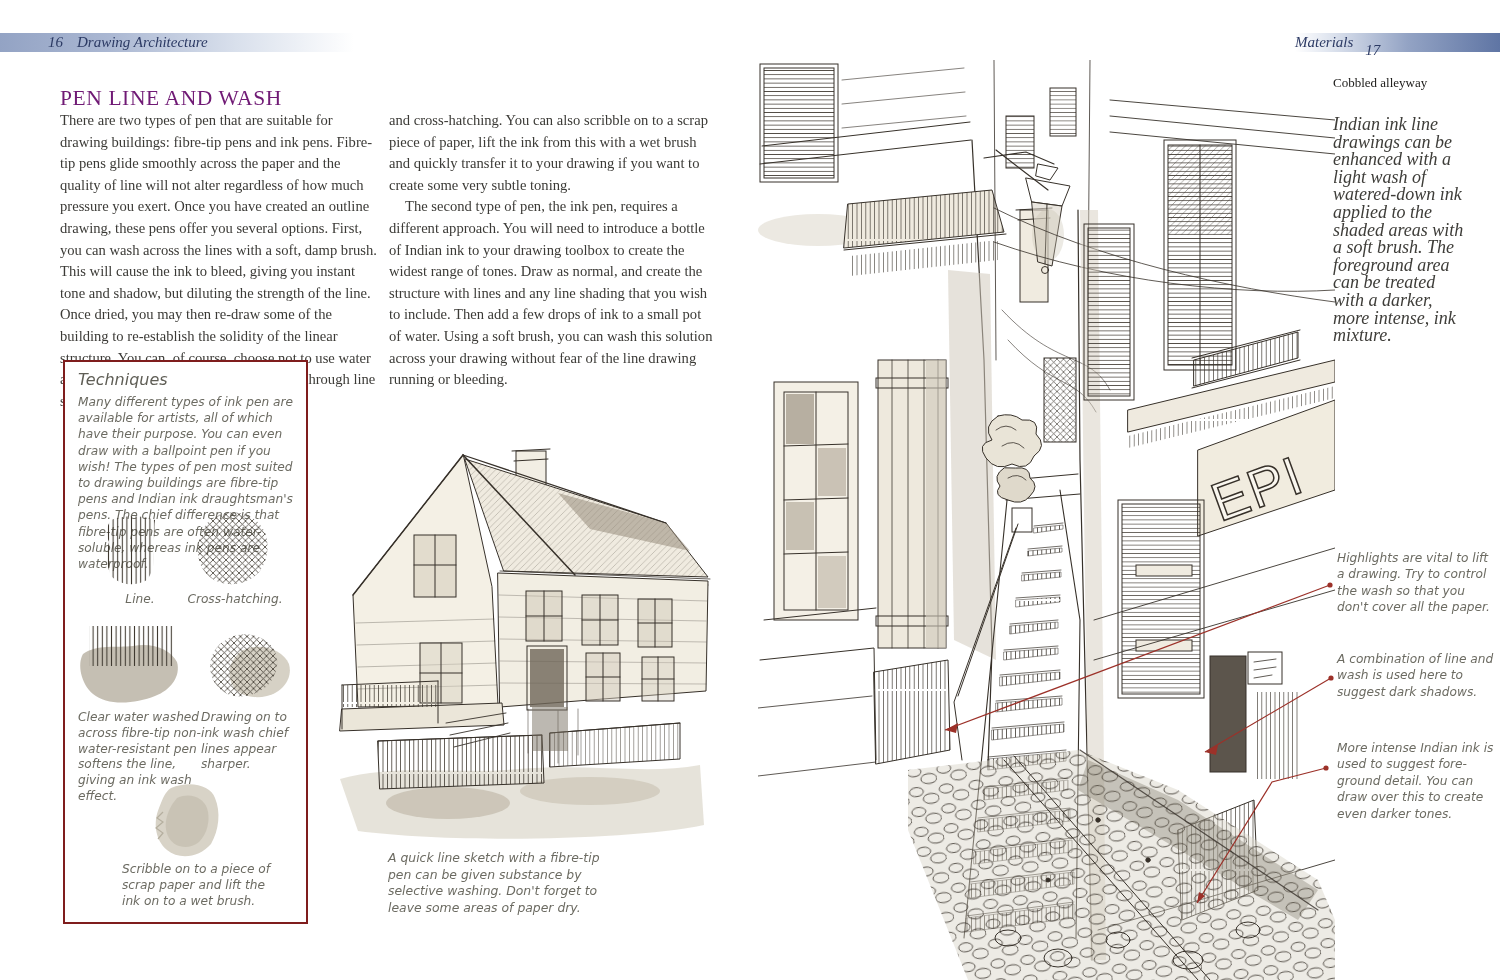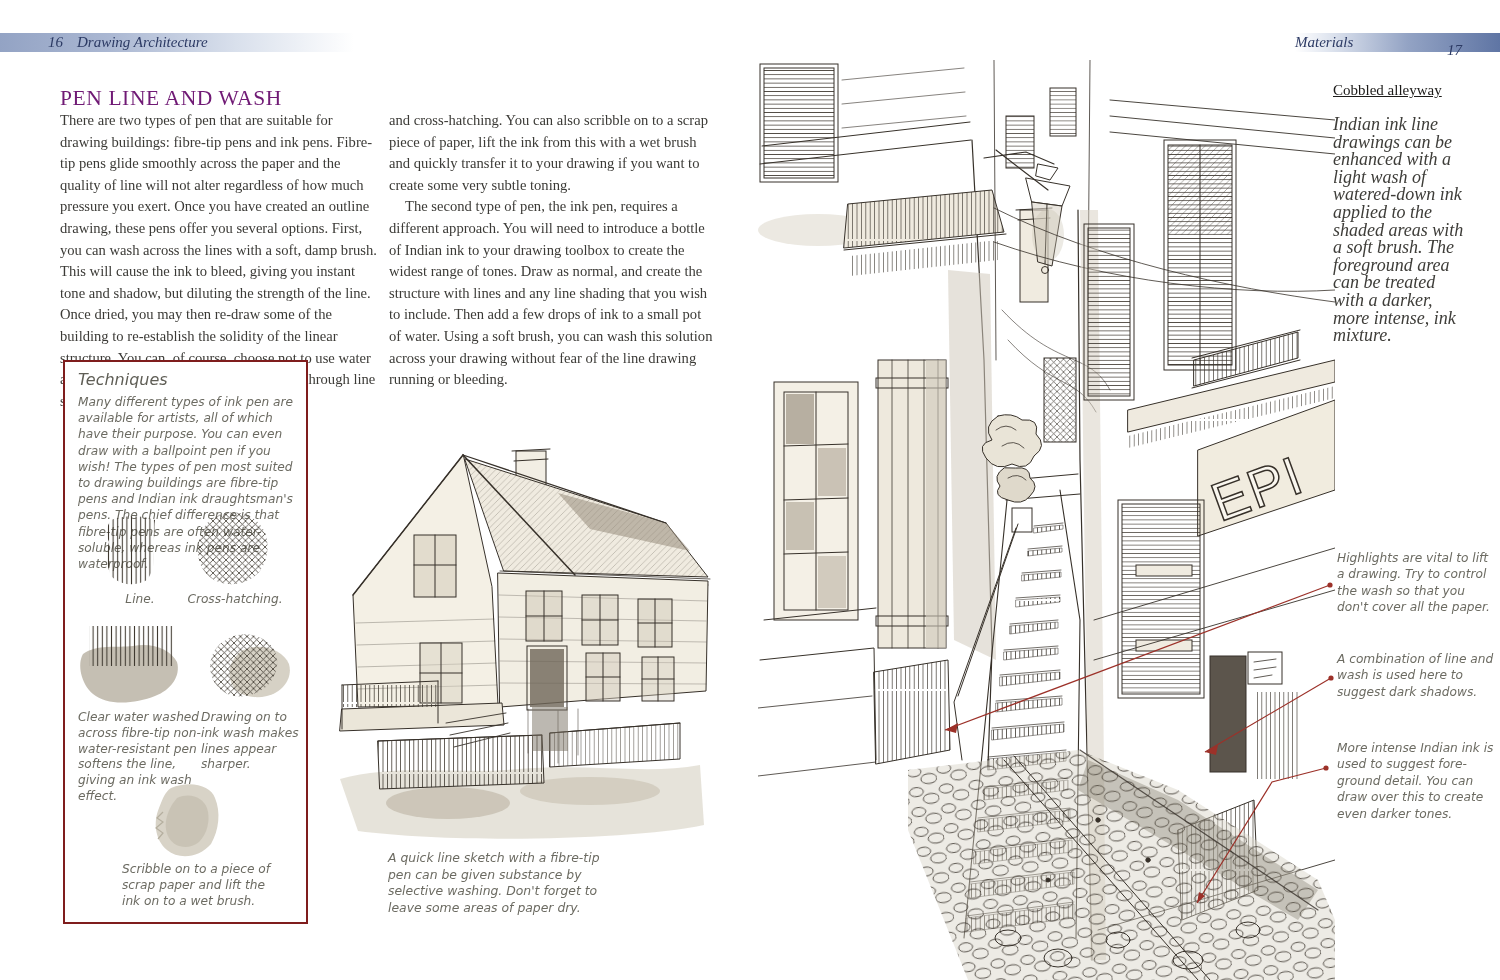--- a/index.html
+++ b/index.html
@@ -3,21 +3,21 @@
 <meta charset="utf-8">
 <style>
   html,body{margin:0;padding:0;background:#ffffff;}
   .spread{position:relative;width:1500px;height:980px;background:#fff;overflow:hidden;
           font-family:"Liberation Serif",serif;}
   
   .runhead{position:absolute;top:33px;height:19px;display:flex;align-items:center;
            font-style:italic;font-size:15px;color:#2c3a64;}
   .runhead-left{left:0;width:492px;padding-left:48px;box-sizing:border-box;
     background:linear-gradient(to right,#93a3c4 0%,#aab7d2 22%,#d9e0ec 48%,#ffffff 72%);}
-  .runhead-right{left:1295px;width:205px;justify-content:space-between;padding-right:38px;box-sizing:border-box;
+  .runhead-right{left:1295px;width:205px;justify-content:flex-start;padding-right:38px;box-sizing:border-box;
     background:linear-gradient(to right,#ffffff 0%,#dde3ee 18%,#93a3c4 55%,#5f75a4 100%);}
   .runhead .pagenum{font-style:italic;margin:0 14px 1px 0;}
   .runhead-right .pagenum{margin:16px 0 0 12px;}
   
   .headline{position:absolute;left:60px;top:86px;font-size:21.5px;letter-spacing:.6px;
             color:#701a75;}
   .bodycol{position:absolute;font-size:14.6px;line-height:21.6px;color:#3b3a36;}
   .col1{left:60px;top:110px;width:322px;}
   .col2{left:389px;top:110px;width:327px;}
   .col2 p{margin:0;}
@@ -26,22 +26,22 @@
   .techbox{position:absolute;left:63px;top:360px;width:245px;height:564px;
            border:2px solid #7f1d1d;background:#fff;box-sizing:border-box;}
   .hand{font-family:"DejaVu Sans",sans-serif;font-style:italic;color:#6c6b62;}
   .tech-head{position:absolute;left:13px;top:8px;font-size:16px;color:#5f5e56;}
   .tech-intro{position:absolute;left:13px;top:32px;width:218px;font-size:12.2px;line-height:16.2px;}
   .swatch{position:absolute;}
   .swlabel{position:absolute;font-size:12.2px;line-height:15.8px;}
   
   .house-caption{position:absolute;left:388px;top:850px;width:228px;
                  font-size:12.4px;line-height:16.6px;}
-  .fig-title{position:absolute;left:1333px;top:80px;width:130px;font-size:15px;
-             line-height:21px;color:#1b1a18;text-decoration:underline;}
+  .fig-title{position:absolute;left:1333px;top:72px;width:130px;font-size:13px;
+             line-height:21px;color:#1b1a18;}
   .fig-caption{position:absolute;left:1333px;top:116px;width:132px;font-style:italic;
                font-size:18px;line-height:17.6px;color:#3e3d39;}
   .annot{position:absolute;left:1337px;font-size:12.2px;line-height:16.4px;width:158px;}
   .a1{top:550px;} .a2{top:651px;} .a3{top:740px;}
   .illus{position:absolute;}
   svg text{font-family:"Liberation Sans",sans-serif;}
 </style>
 </head>
 <body>
 
@@ -88,21 +88,21 @@
     <svg class="swatch" style="left:12px;top:262px" width="108" height="86" viewBox="0 0 108 86">
       <path d="M6 30 C20 20 40 24 56 22 C76 18 94 26 100 38 C104 52 94 66 78 72 C58 80 30 82 16 70 C4 60 0 40 6 30 Z" fill="#b2aa9a" fill-opacity=".75"></path>
       <rect x="12" y="2" width="84" height="40" fill="url(#s-pv)"></rect>
     </svg>
     <div class="hand swlabel" style="left:13px;top:348px;width:132px">Clear water washed across fibre-tip non-water-resistant pen softens the line, giving an ink wash effect.</div>
 
     <svg class="swatch" style="left:130px;top:268px" width="102" height="80" viewBox="0 0 102 80">
       <path d="M48 20 C66 12 88 20 94 34 C98 48 88 62 72 66 C56 70 40 64 36 52 C32 40 36 28 48 20 Z" fill="#ccc5b6" fill-opacity=".8"></path>
       <path d="M34 8 C50 0 70 6 78 18 C86 30 82 46 72 56 C58 68 38 70 26 60 C14 50 12 32 20 20 C24 14 28 12 34 8 Z" fill="url(#s-px)"></path>
     </svg>
-    <div class="hand swlabel" style="left:136px;top:348px;width:100px">Drawing on to ink wash makes lines appear sharper.</div>
+    <div class="hand swlabel" style="left:136px;top:348px;width:100px">Drawing on to ink wash chief lines appear sharper.</div>
 
     <svg class="swatch" style="left:76px;top:416px" width="98" height="86" viewBox="0 0 98 86">
       <path d="M30 10 C50 2 70 8 74 20 C80 34 78 52 70 66 C58 80 38 82 26 72 C14 62 12 44 18 30 C22 20 24 14 30 10 Z" fill="#d8d3c7"></path>
       <path d="M36 20 C50 14 62 20 66 30 C70 42 66 56 58 64 C48 72 34 70 28 60 C22 50 24 34 36 20 Z" fill="#c5bfb0" fill-opacity=".8"></path>
       <path d="M22 34 l-6 6 l6 4 l-7 6 l7 5 l-5 6" stroke="#b5af9f" fill="none" stroke-width="1.2"></path>
     </svg>
     <div class="hand swlabel" style="left:57px;top:500px;width:150px">Scribble on to a piece of scrap paper and lift the ink on to a wet brush.</div>
   </div>
 
   <svg class="illus" style="left:328px;top:423px" width="390" height="425" viewBox="0 0 390 425">

